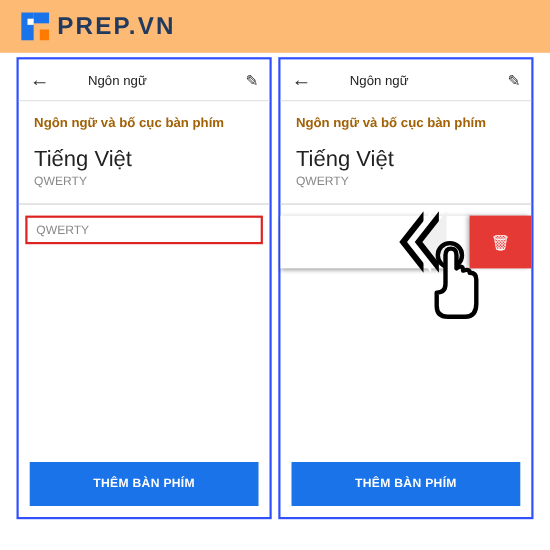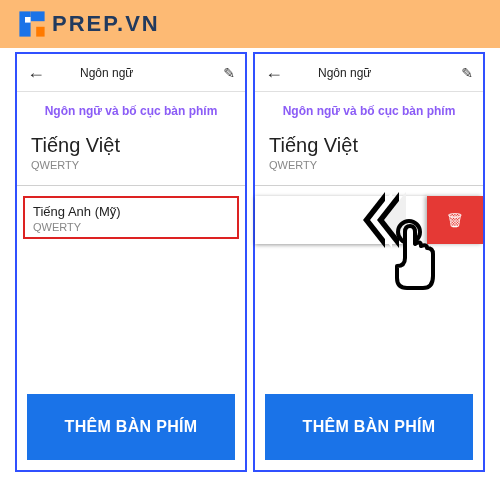--- a/index.html
+++ b/index.html
@@ -58,25 +58,24 @@
       font-size: 12px;
       color: #222;
       margin-left: 21px;
     }
     .edit-icon {
       font-size: 14px;
       color: #333;
       cursor: pointer;
     }
     .section-title {
-      color: #8b5cf6;
+      color: #a16207;
       font-size: 12px;
       font-weight: 600;
       padding: 12px 14px 8px 14px;
-      text-align: center;
     }
     .lang-item {
       padding: 8px 14px;
     }
     .lang-name {
       font-size: 20px;
       color: #222;
       margin-bottom: 2px;
     }
     .lang-sub {
@@ -100,22 +99,22 @@
     }
     .highlighted .lang-sub {
       font-size: 11px;
       color: #888;
     }
     .spacer { flex: 1; }
     .add-btn {
       background: #1a73e8;
       color: #fff;
       text-align: center;
-      padding: 24px;
-      font-size: 16px;
+      padding: 14px;
+      font-size: 11px;
       font-weight: 600;
       margin: 10px;
       cursor: pointer;
       letter-spacing: 0.3px;
     }
     .swipe-area {
       position: relative;
       height: 54px;
       margin: 4px 0;
     }
@@ -200,21 +199,20 @@
       <span class="header-title">Ngôn ngữ</span>
       <span class="edit-icon">✎</span>
     </div>
     <div class="section-title">Ngôn ngữ và bố cục bàn phím</div>
     <div class="lang-item">
       <div class="lang-name">Tiếng Việt</div>
       <div class="lang-sub">QWERTY</div>
     </div>
     <div class="divider"></div>
     <div class="highlighted">
-      <div class="lang-name">Tiếng Anh (Mỹ)</div>
       <div class="lang-sub">QWERTY</div>
     </div>
     <div class="spacer"></div>
     <div class="add-btn">THÊM BÀN PHÍM</div>
   </div>
 
   <div class="screen">
     <div class="header">
       <span class="back-arrow">←</span>
       <span class="header-title">Ngôn ngữ</span>

